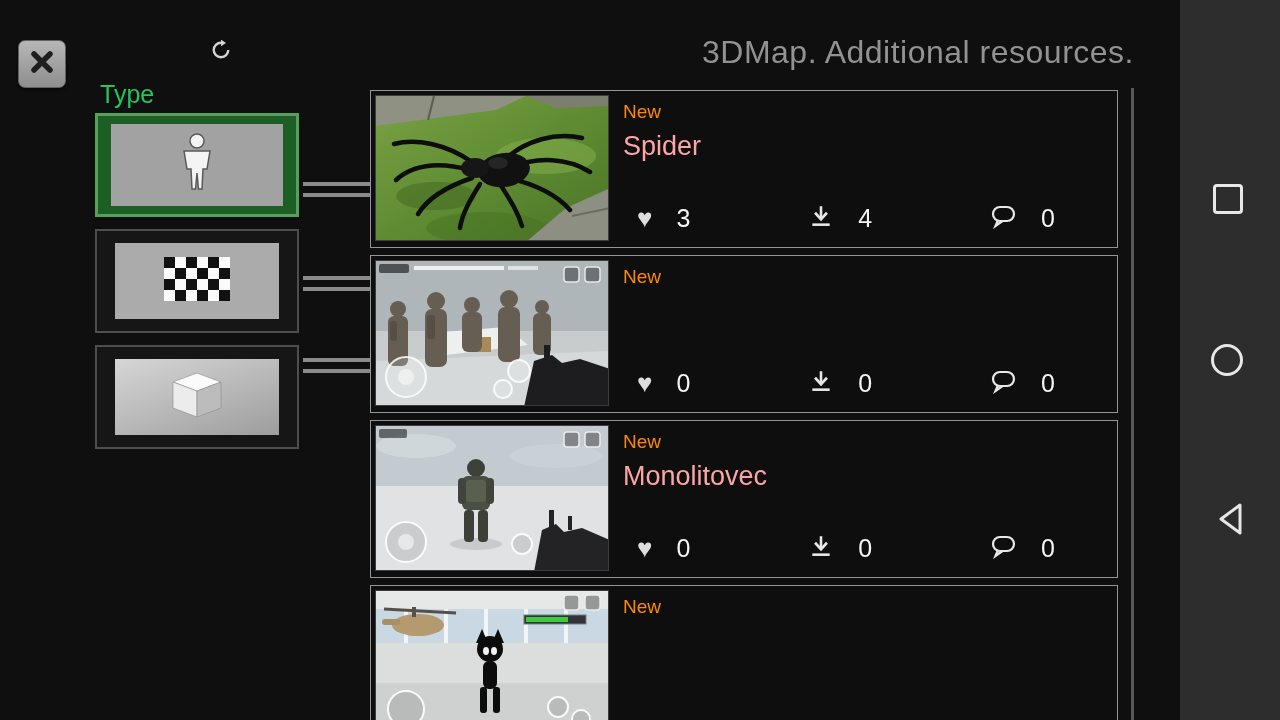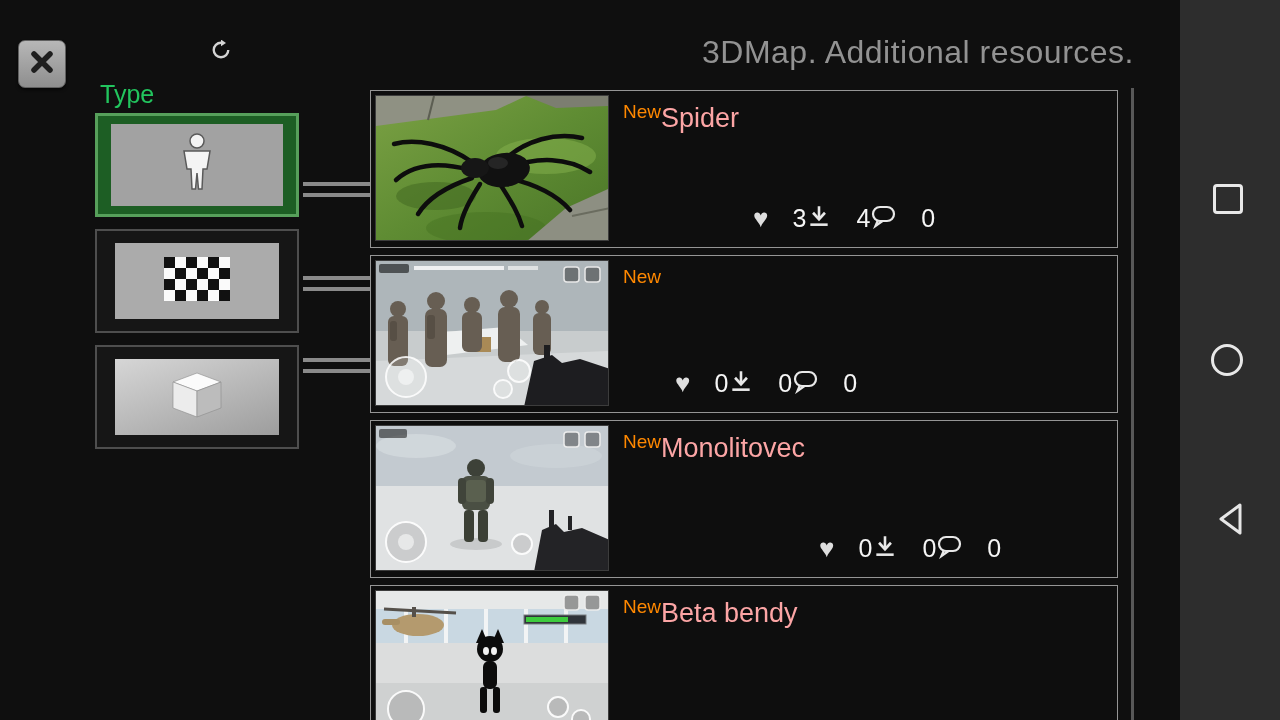--- a/index.html
+++ b/index.html
@@ -72,21 +72,21 @@
     position: absolute; left: 370px; width: 748px; height: 158px;
     border: 1px solid #959595; background: #0e0e0e;
     display: flex; padding: 4px; cursor: pointer;
   }
   .card .thumb {
     width: 234px; height: 146px; flex: 0 0 auto;
     border: 1px solid #3c3c3c; overflow: hidden; background: #222;
   }
   .card .thumb svg { display: block; }
   .card-body {
-    flex: 1; display: flex; flex-direction: row;
+    flex: 1; display: flex; flex-direction: column;
     padding-left: 14px; min-width: 0;
   }
   .badge { color: #ff8800; font-size: 19px; margin-top: 6px; }
   .card-title { color: #fca5a5; font-size: 27px; margin-top: 8px; }
   .stats {
     margin-top: auto; display: flex; align-items: center;
     justify-content: space-between;
     padding: 0 58px 10px 14px;
   }
   .stat { display: flex; align-items: center; gap: 24px; cursor: pointer; }
@@ -427,21 +427,20 @@
         <circle cx="30" cy="118" r="18" fill="rgba(120,120,120,0.25)" stroke="rgba(255,255,255,0.9)" stroke-width="2"></circle>
         <circle cx="182" cy="116" r="10" fill="rgba(120,120,120,0.25)" stroke="rgba(255,255,255,0.9)" stroke-width="2"></circle>
         <circle cx="205" cy="128" r="9" fill="rgba(120,120,120,0.25)" stroke="rgba(255,255,255,0.9)" stroke-width="2"></circle>
         <rect x="188" y="4" width="15" height="15" rx="3" fill="rgba(30,30,30,0.4)" stroke="#ececec" stroke-width="1.5"></rect>
         <rect x="209" y="4" width="15" height="15" rx="3" fill="rgba(30,30,30,0.4)" stroke="#ececec" stroke-width="1.5"></rect>
         <rect x="4" y="134" width="44" height="8" rx="2" fill="rgba(0,0,0,0.5)"></rect>
       </svg>
     </div>
     <div class="card-body">
       <div class="badge">New</div>
-      <div class="card-title">Beta bendy</div>
     </div>
   </div>
 
   <div class="navbar">
     <div class="nav-square"></div>
     <div class="nav-circle"></div>
     <div class="nav-back">
       <span>
         <svg width="42" height="42" viewBox="0 0 42 42">
           <path d="M31 7 L12 21 L31 35 Z" fill="none" stroke="#e6e6e6" stroke-width="3" stroke-linejoin="round"></path>

